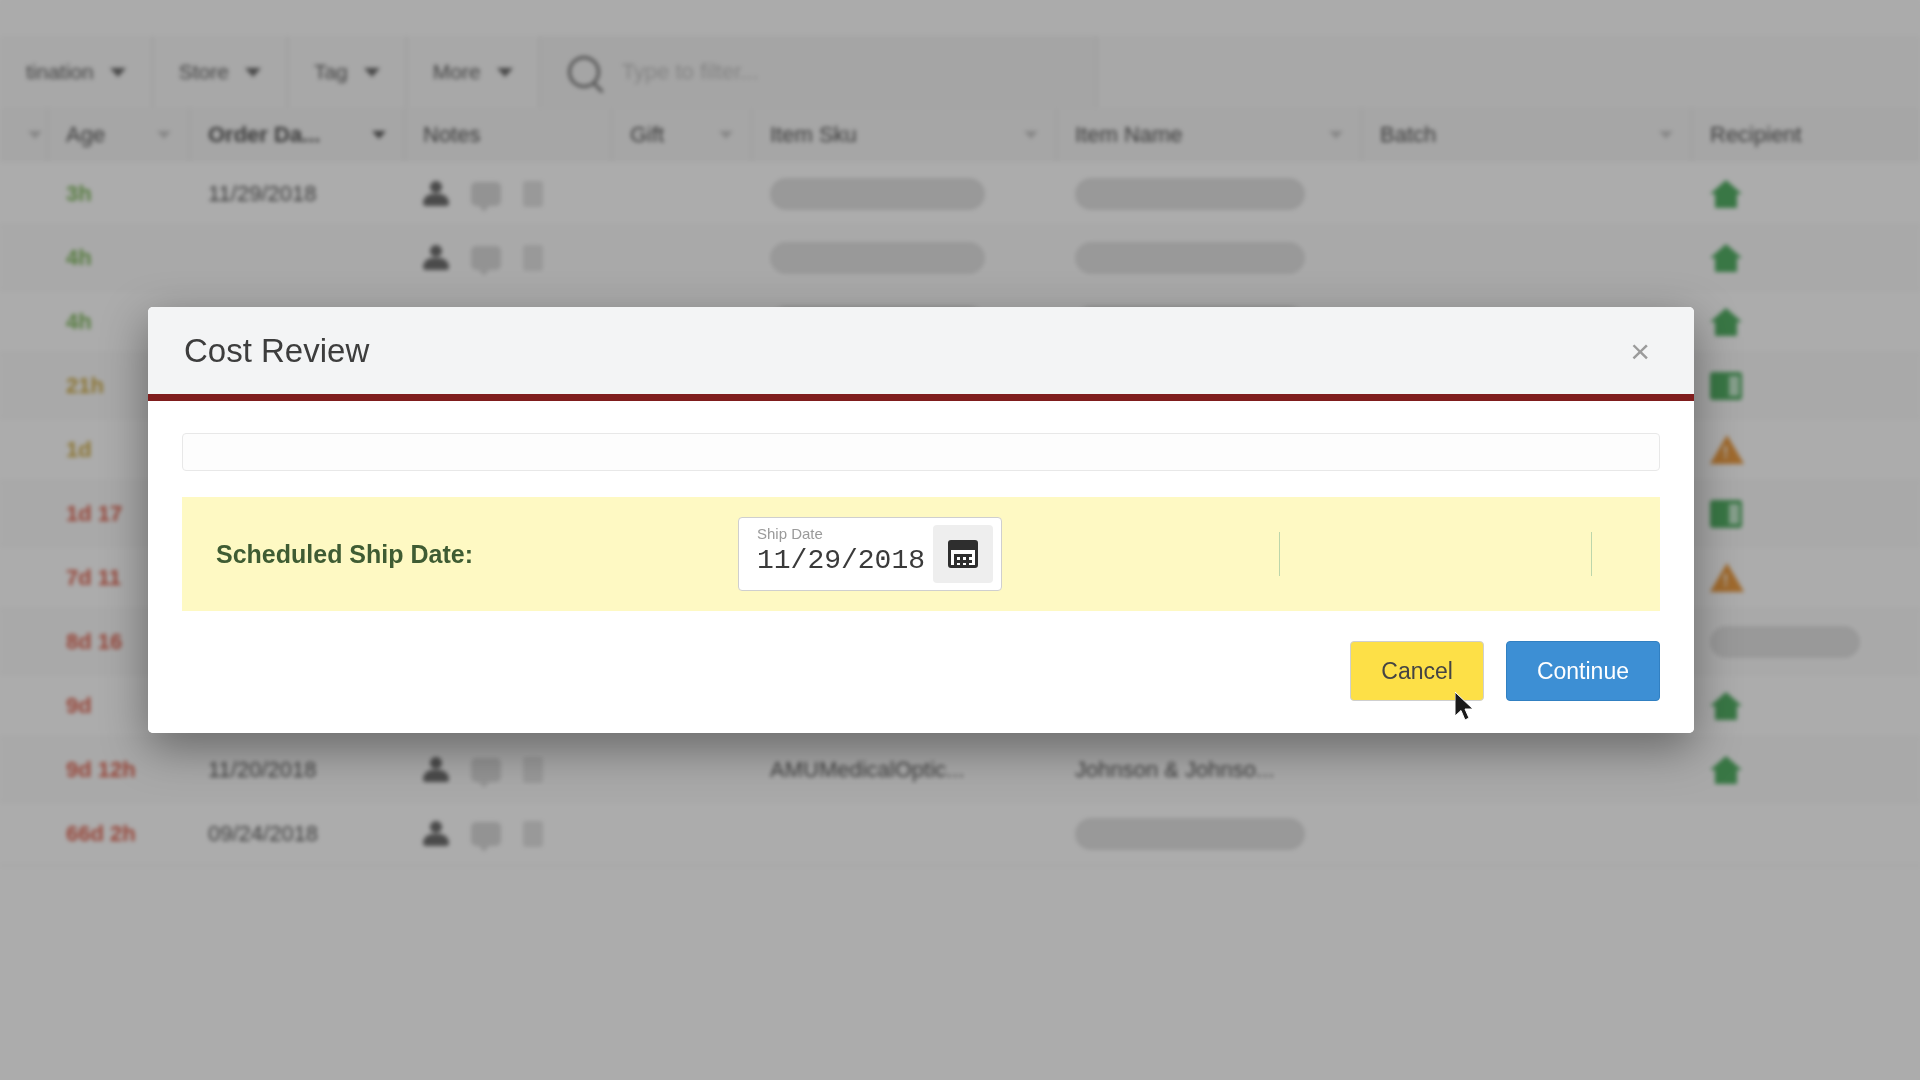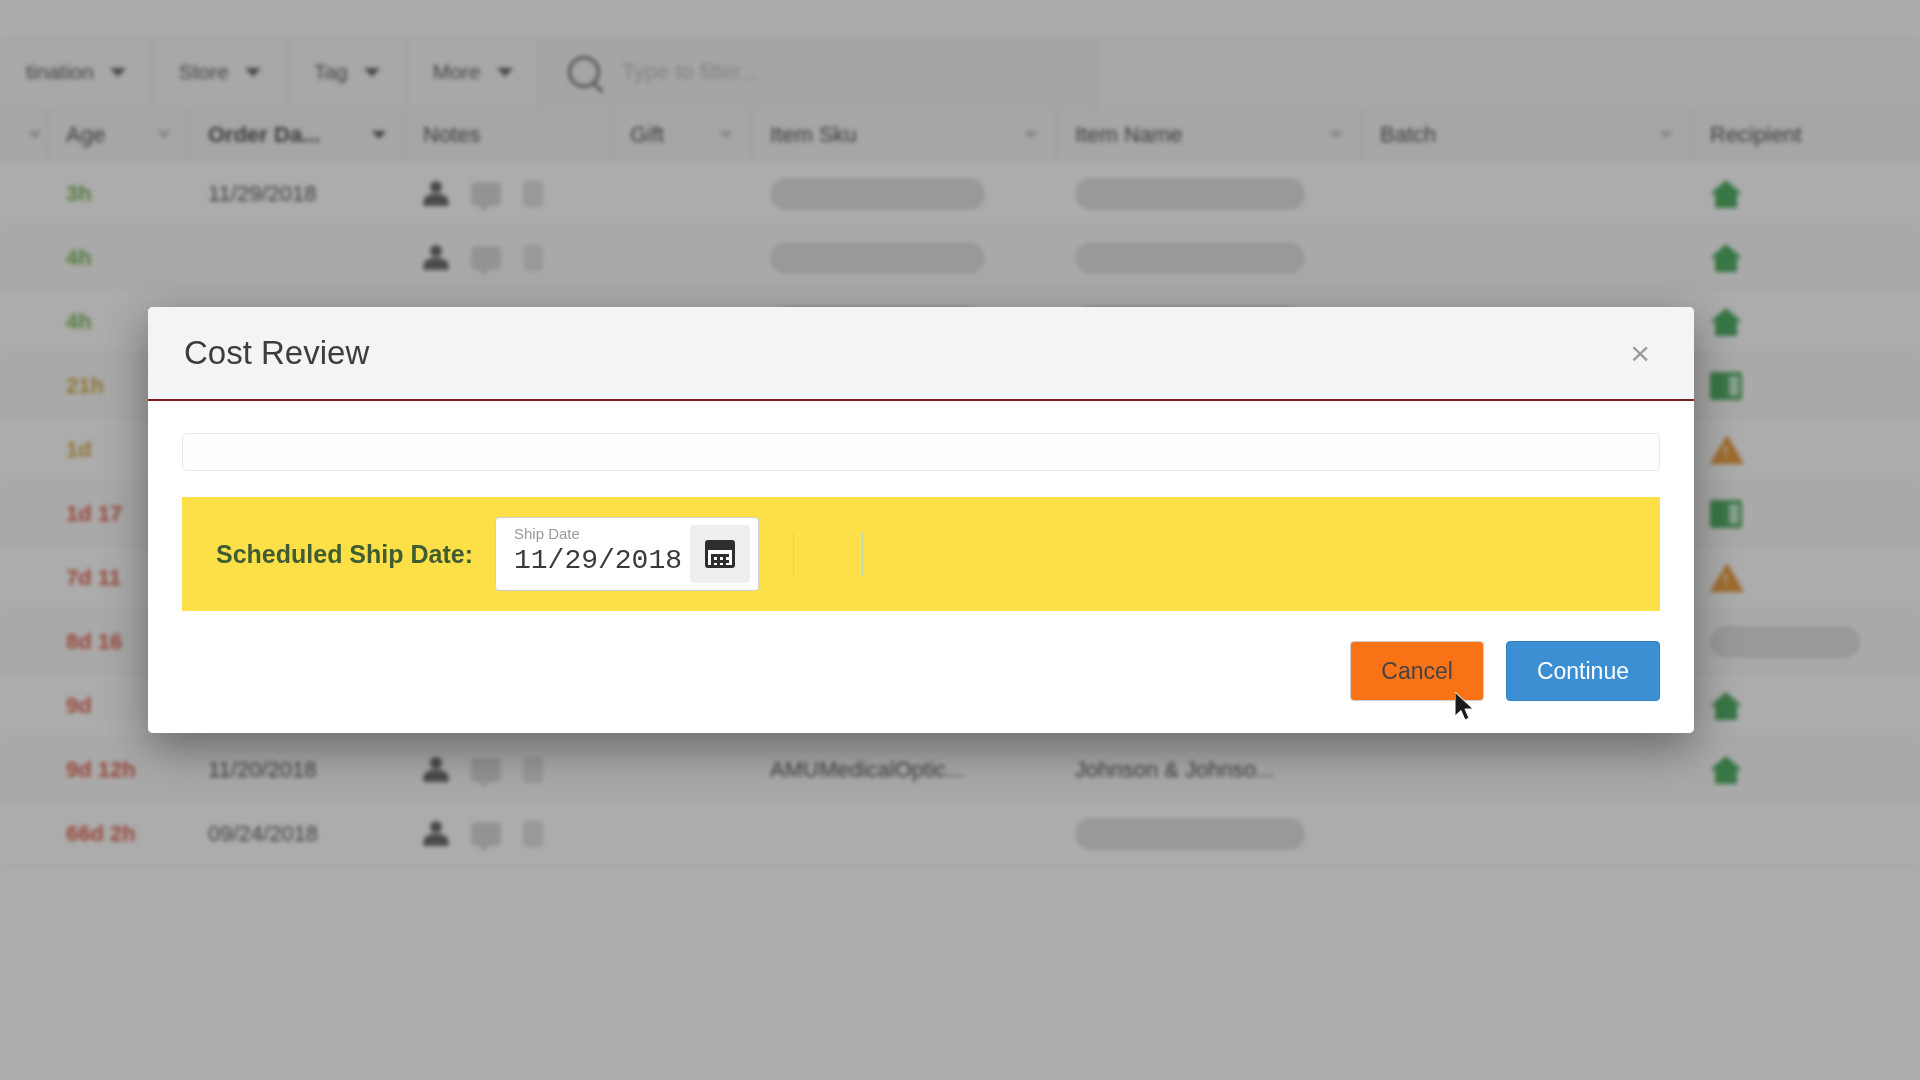--- a/index.html
+++ b/index.html
@@ -91,41 +91,42 @@
   
   #modal{
     position:absolute;z-index:10;
     left:148px;top:307px;width:1546px;
     background:#ffffff;
     border-radius:5px;
     box-shadow:0 14px 46px rgba(0,0,0,0.40);
     overflow:hidden;
   }
   .m-head{
-    height:94px;background:#f3f4f5;border-bottom:2px solid #7f1d1d;
+    height:94px;background:#f3f4f5;border-bottom:7px solid #7f1d1d;
     display:flex;align-items:center;justify-content:space-between;
     padding:0 34px 0 36px;box-sizing:border-box;
   }
   .m-title{font-size:33px;color:#3d3d3d;}
   .m-close{font-size:34px;color:#9b9b9b;line-height:1;cursor:pointer;padding:4px 10px;}
 
   .m-body{padding:32px 34px 0 34px;}
   .cost-panel{
     border:1px solid #e8e8e8;border-radius:4px;background:#fdfdfd;
     padding:18px 26px 18px 58px;box-sizing:border-box;
   }
   .cp-row1{font-size:23px;color:#4a4a4a;padding:6px 0 30px 32px;}
   .cp-bal{color:#5cb531;font-weight:bold;}
   .cp-row2{text-align:right;font-size:25px;color:#2b2b2b;font-weight:bold;padding-bottom:4px;}
 
   .green-bar{
-    margin:26px 0 0 0;background:#fde047;
+    margin:26px 0 0 0;background:#fef9c3;
     display:flex;align-items:center;
     padding:20px 34px;box-sizing:border-box;gap:0;
     min-height:112px;
+    justify-content:space-between;
   }
   .gb-label{font-size:25px;font-weight:bold;color:#3f5c33;white-space:nowrap;margin-right:22px;}
   .datefield{
     display:flex;align-items:stretch;background:#ffffff;
     border:1px solid #cfcfcf;border-radius:4px;overflow:hidden;
     width:262px;height:72px;
   }
   .df-inner{flex:1;padding:8px 8px 0 18px;box-sizing:border-box;}
   .df-label{font-size:15px;color:#9a9a9a;line-height:1.1;}
   .df-value{font-size:28px;color:#3a3a3a;line-height:1.25;font-family:Liberation Mono, monospace;}
@@ -147,21 +148,21 @@
 
   .m-foot{
     display:flex;justify-content:flex-end;align-items:center;gap:22px;
     padding:30px 34px 32px 34px;background:#ffffff;
   }
   .btn{
     font-size:23px;border-radius:4px;cursor:pointer;
     padding:0 30px;height:60px;display:flex;align-items:center;justify-content:center;
     box-sizing:border-box;
   }
-  .btn-cancel{background:#f97316;border:1px solid #cfcfcf;color:#444444;}
+  .btn-cancel{background:#fde047;border:1px solid #cfcfcf;color:#444444;}
   .btn-continue{background:#3d8fd4;border:1px solid #3180c2;color:#ffffff;}
 
   
   #cursor{position:absolute;z-index:20;left:1455px;top:692px;width:22px;height:32px;}
   #cursor svg{display:block;}
 </style>
 </head>
 <body>
 
 <div id="app-bg">

